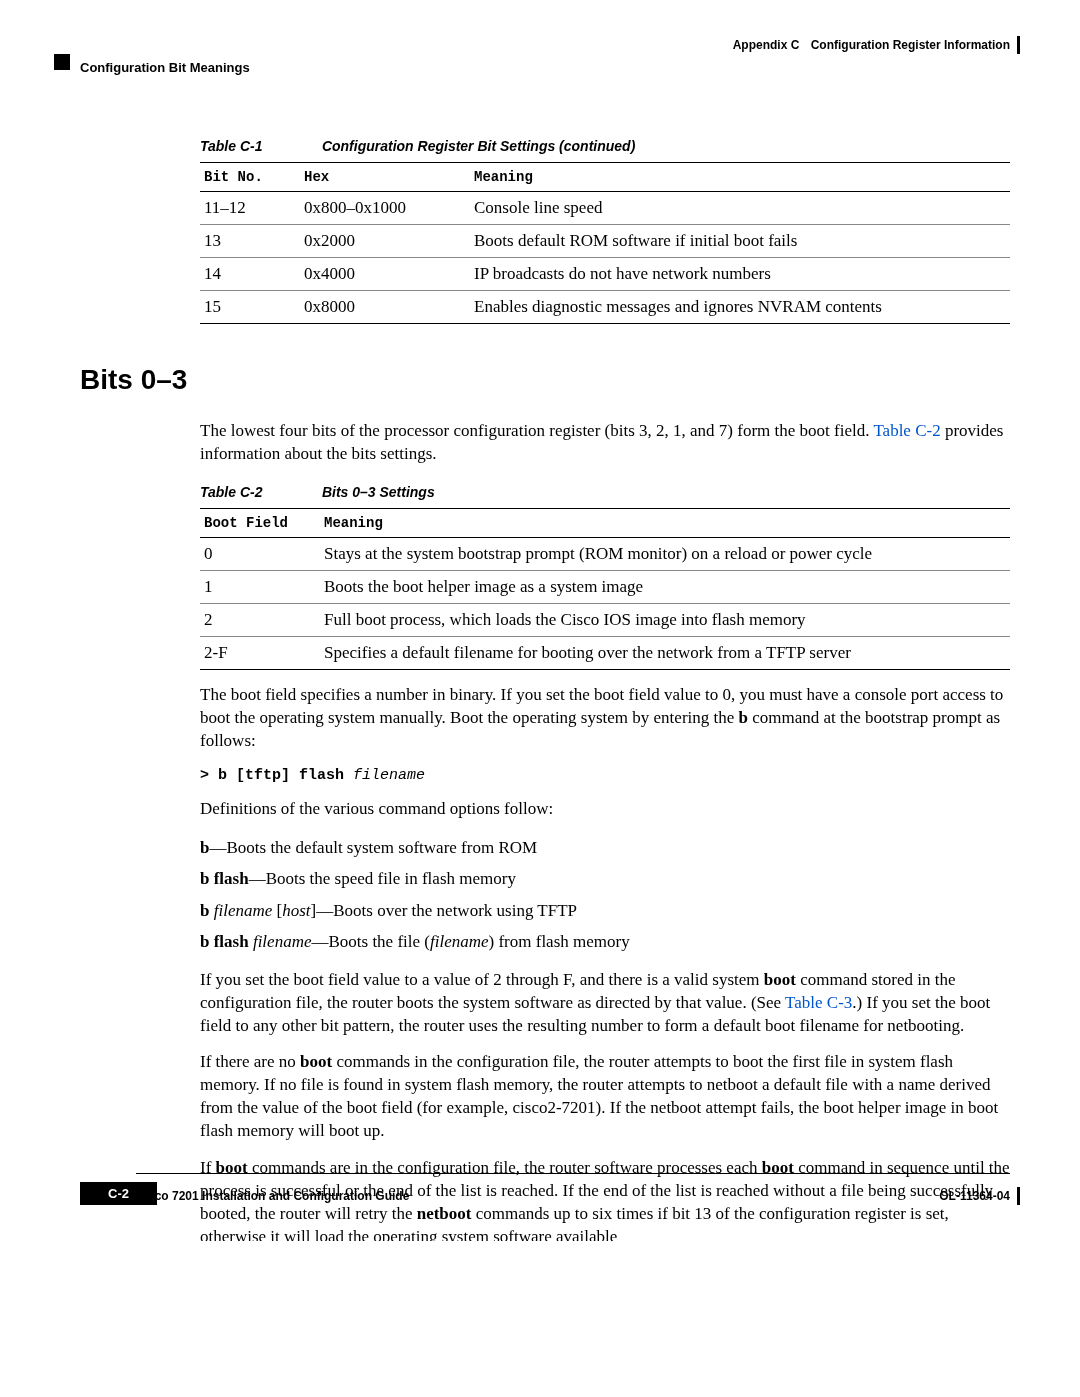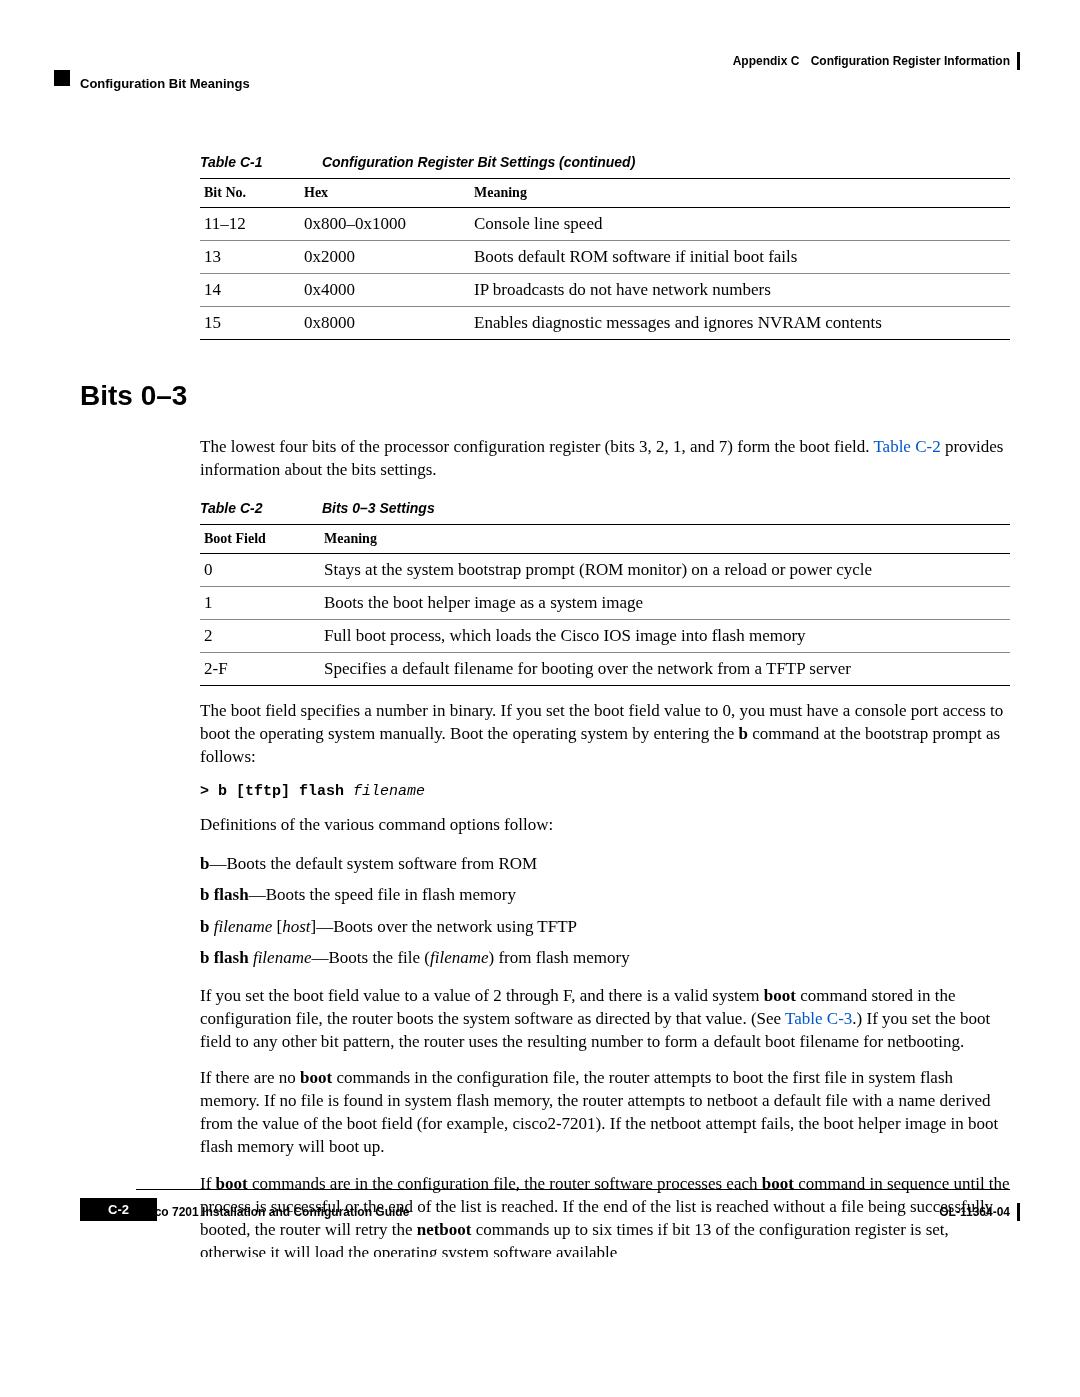--- a/index.html
+++ b/index.html
@@ -9,21 +9,20 @@
     font-family: "Times New Roman", Times, serif;
     color: #000;
     width: 1080px;
   }
   .page {
     width: 1080px;
     height: 1241px;
     position: relative;
     padding: 38px 70px 0 80px;
     box-sizing: border-box;
-    margin-top: 16px;
   }
   
   .hdr {
     position: relative;
     height: 40px;
   }
   .hdr-right {
     position: absolute;
     right: 0;
     top: 0;
@@ -72,21 +71,21 @@
   }
   .tbl-cap .capnum { display:inline-block; width: 118px; }
 
   table.data {
     border-collapse: collapse;
     width: 100%;
     font-size: 17px;
   }
   table.data th {
     text-align: left;
-    font-family: Liberation Serif, serif;
+    font-family: Liberation Mono, monospace;
     font-weight: bold;
     font-size: 14px;
     padding: 6px 8px 6px 4px;
     border-top: 1px solid #000;
     border-bottom: 1px solid #000;
   }
   table.data td {
     padding: 6px 8px 6px 4px;
     border-bottom: 1px solid #888;
     vertical-align: top;

